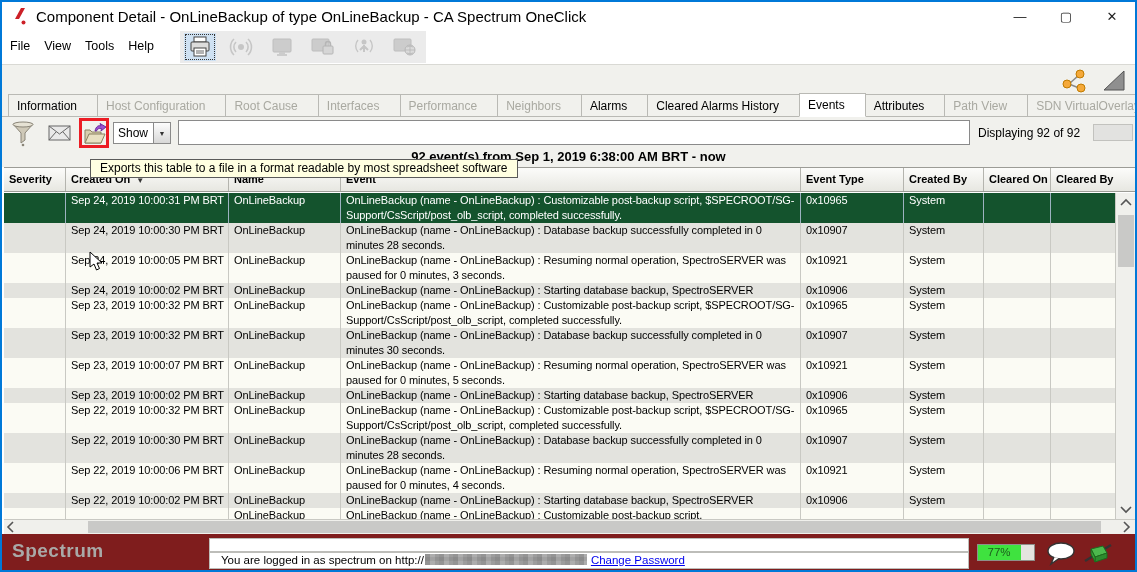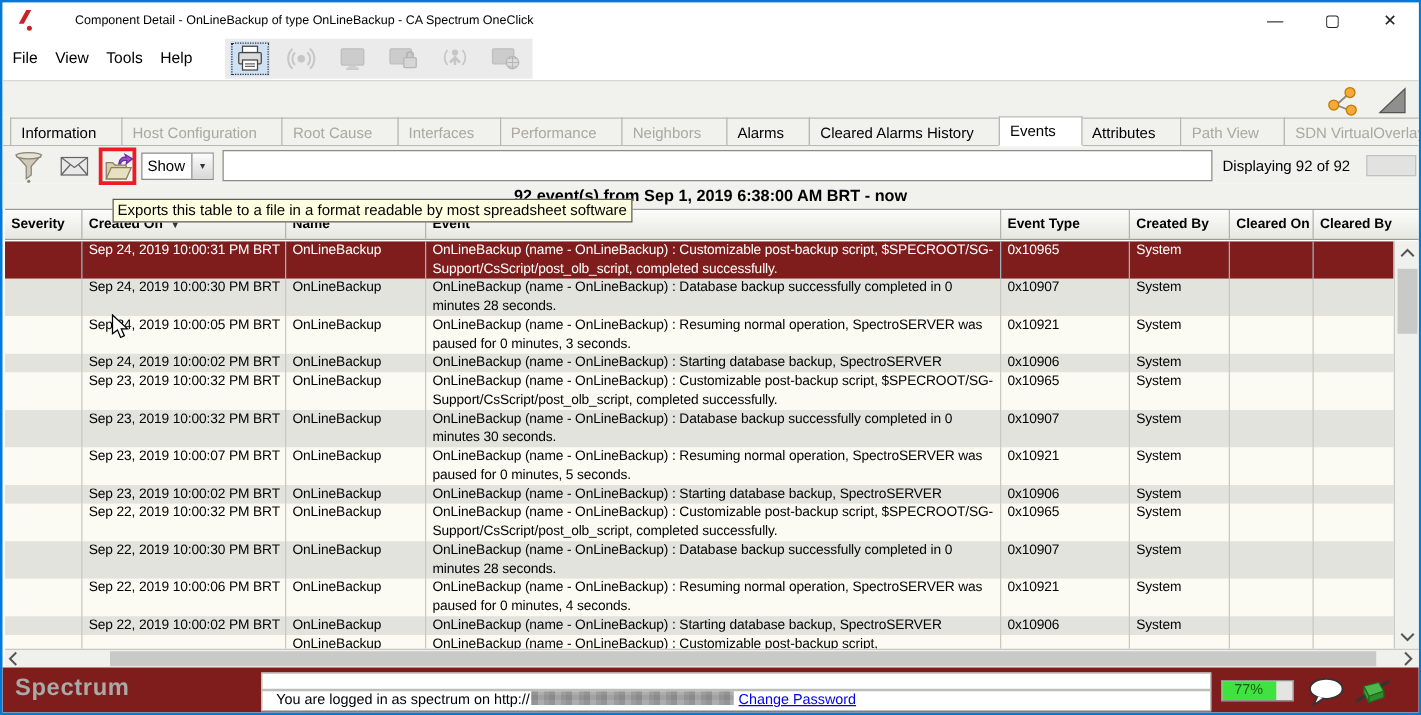--- a/index.html
+++ b/index.html
@@ -5,21 +5,21 @@
   html,body{margin:0;padding:0;background:#d7d7d7;}
   *{box-sizing:border-box;}
   .window{
     position:relative;width:1137px;height:572px;margin:0 auto;
     border:2px solid #0079d8;background:#ffffff;
     font-family:"Liberation Sans",sans-serif;color:#000;overflow:hidden;
   }
   
   .titlebar{position:absolute;left:0;top:0;right:0;height:28px;background:#fff;display:flex;align-items:center;}
   .app-icon{width:16px;height:18px;margin:0 8px 0 10px;position:relative;flex:0 0 auto;}
-  .title-text{font-size:10px;white-space:nowrap;margin-left:24px;}
+  .title-text{font-size:15px;white-space:nowrap;}
   .win-controls{position:absolute;right:0;top:0;height:28px;display:flex;align-items:center;}
   .win-btn{width:46px;height:28px;display:flex;align-items:center;justify-content:center;font-size:13px;color:#222;cursor:default;}
   
   .menubar{position:absolute;left:0;top:28px;right:0;height:34px;background:#fff;}
   .menu-items{position:absolute;left:8px;top:9px;display:flex;gap:14px;font-size:12.5px;}
   .toolbar{position:absolute;left:178px;top:1px;width:246px;height:32px;background:#ebebeb;display:flex;align-items:center;gap:9px;padding-left:4px;}
   .tool-btn{width:32px;height:28px;display:flex;align-items:center;justify-content:center;}
   .tool-btn.selected{background:#cfe1f2;outline:1px dotted #333;outline-offset:-2px;}
   .tool-btn.disabled{opacity:.45;}
   
@@ -39,31 +39,31 @@
   .combo{position:absolute;left:111px;top:5px;width:58px;height:22px;background:#fff;border:1px solid #8a8a8a;display:flex;align-items:center;}
   .combo-label{flex:1;font-size:12px;padding-left:4px;}
   .combo-btn{width:17px;height:100%;background:linear-gradient(#fdfdfd,#d7d7d7);border-left:1px solid #8a8a8a;display:flex;align-items:center;justify-content:center;font-size:7px;color:#333;}
   .search-input{position:absolute;left:176px;top:3px;width:792px;height:25px;border:1px solid #8a8a8a;background:#fff;font-size:12px;padding:0 4px;font-family:"Liberation Sans",sans-serif;}
   .displaying{position:absolute;left:976px;top:9px;font-size:12px;white-space:nowrap;}
   .mini-progress{position:absolute;left:1091px;top:7px;width:40px;height:17px;background:#e2e2e0;border:1px solid #c2c2be;}
   
   .summaryrow{position:absolute;left:0;top:145px;right:0;height:20px;background:#f1f1ed;text-align:center;}
   .summary-text{font-size:13px;font-weight:bold;line-height:20px;}
   
-  .tooltip{position:absolute;left:88px;top:157px;height:19px;background:#ffffe1;border:1px solid #5a5a5a;font-size:12px;line-height:17px;padding:0 3px;white-space:nowrap;z-index:8;}
+  .tooltip{position:absolute;left:88px;top:157px;height:19px;background:#ffffe1;border:1px solid #5a5a5a;font-size:12px;line-height:17px;padding:0 9px;white-space:nowrap;z-index:8;}
   .cursor{position:absolute;left:86px;top:134px;z-index:9;}
   
   .tableheader{position:absolute;left:2px;top:165px;width:1131px;height:25px;background:linear-gradient(#fcfcfa,#e7e7e1);border-top:1px solid #9c9c96;border-bottom:1px solid #9c9c96;display:flex;}
   .th{font-size:11px;padding:5px 12px 0 5px;border-right:1px solid #b4b4ae;overflow:hidden;white-space:nowrap;font-weight:bold;}
   .sort-arrow{font-size:8px;margin-left:6px;color:#333;}
   .tablebody{position:absolute;left:2px;top:191px;width:1111px;height:326px;overflow:hidden;background:#fbfbf4;}
   .trow{display:flex;width:100%;}
   .trow.alt{background:#e3e3de;}
   .trow.plain{background:#fbfbf4;}
-  .trow.selected{background:#7f1d1d;color:#fff;}
+  .trow.selected{background:#14532d;color:#fff;}
   .trow.lines-2{height:30px;}
   .trow.lines-1{height:15px;}
   .td{font-size:11px;line-height:15px;letter-spacing:-0.1px;padding-left:5px;border-right:1px solid #c9c9c3;overflow:hidden;}
   .trow.selected .td{border-right-color:#9db2c0;}
   
   .c-sev{width:62px;flex:0 0 62px;}
   .c-date{width:163px;flex:0 0 163px;white-space:nowrap;}
   .c-name{width:112px;flex:0 0 112px;}
   .c-event{width:460px;flex:0 0 460px;}
   .c-type{width:103px;flex:0 0 103px;}

